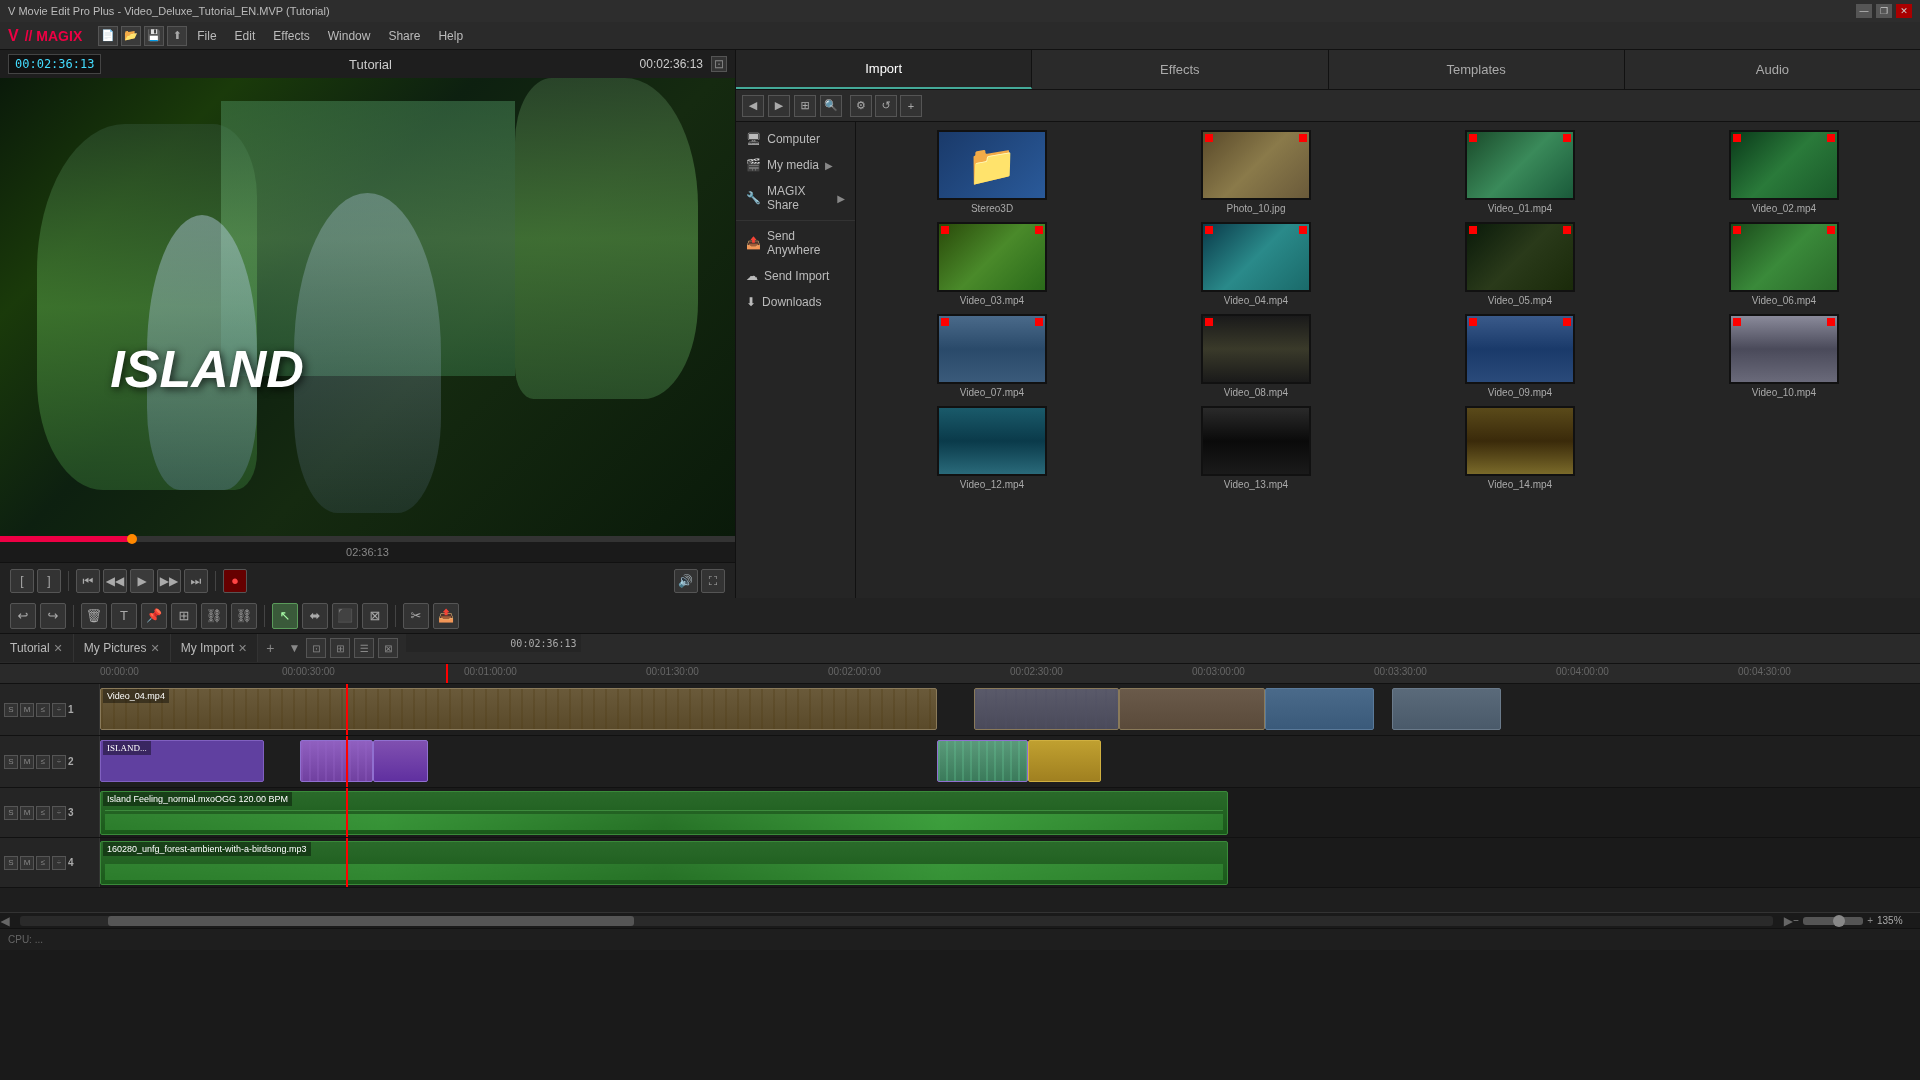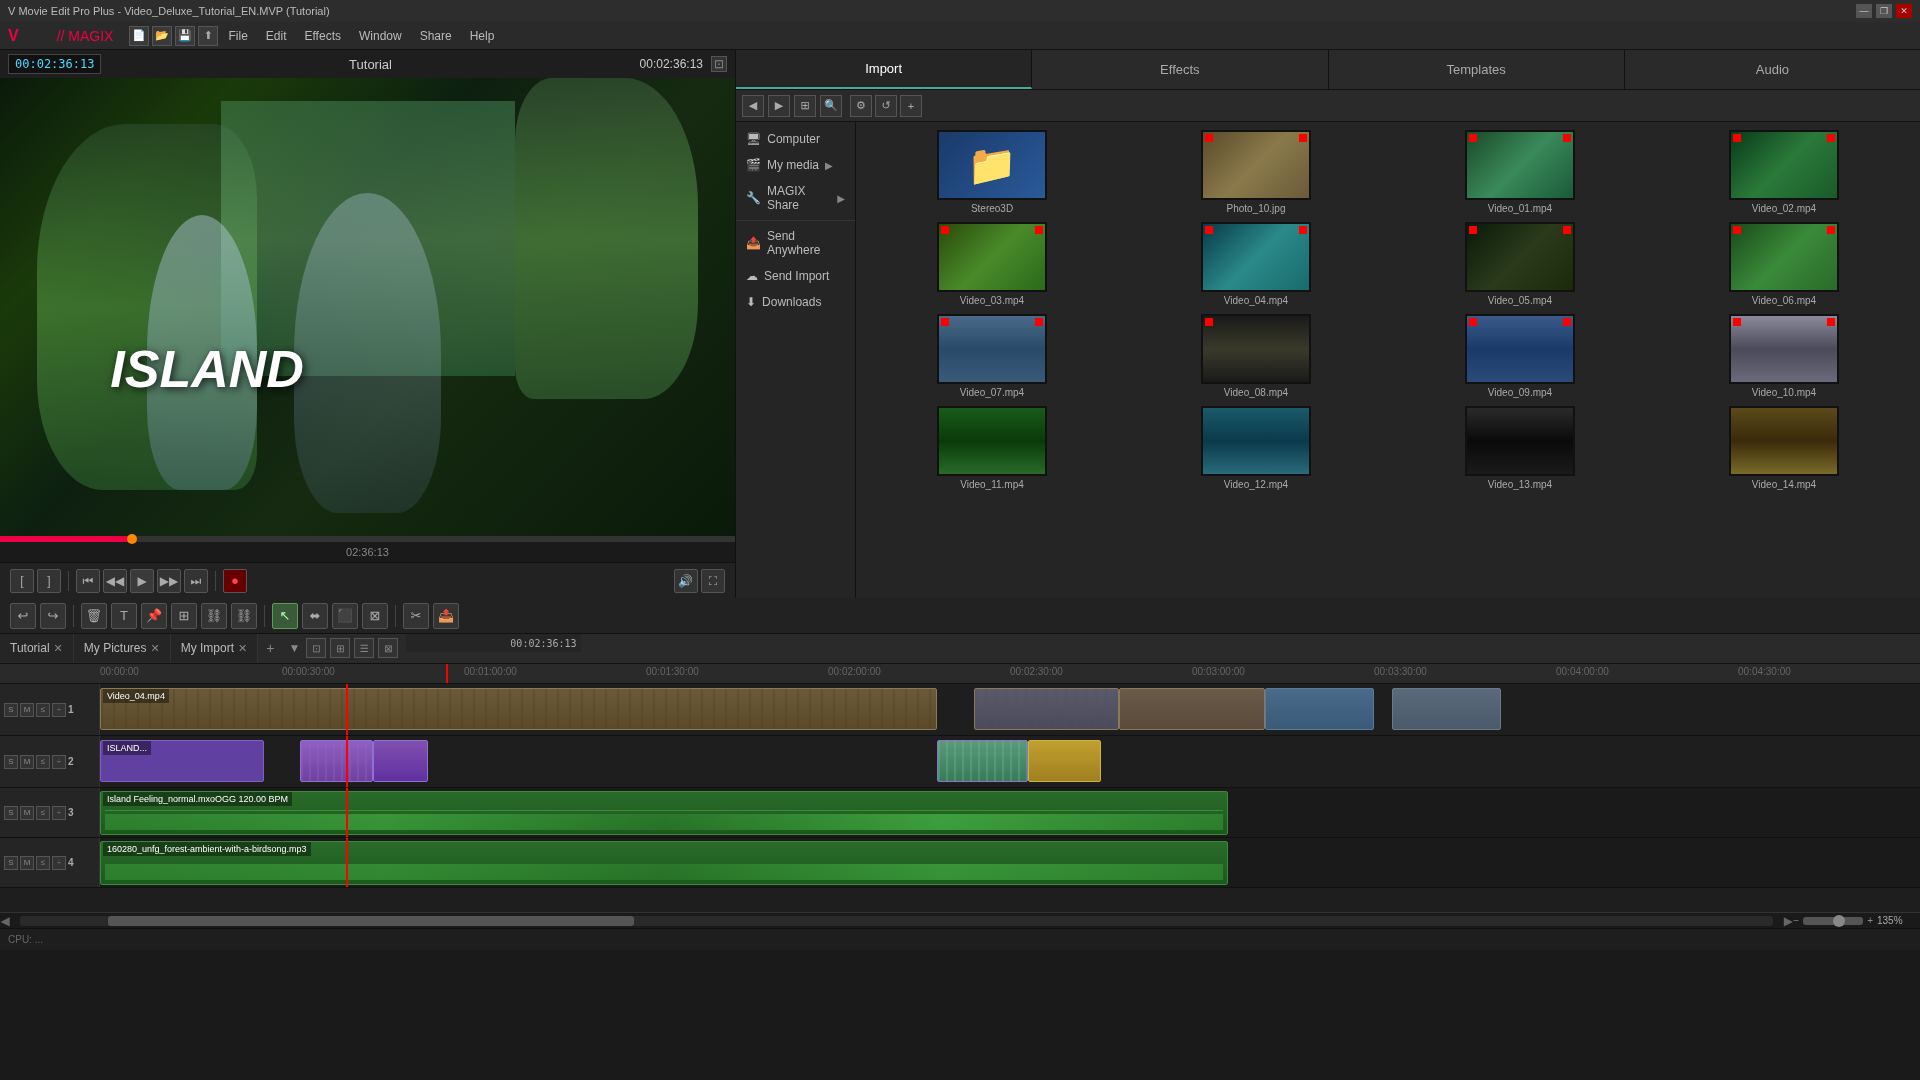--- a/index.html
+++ b/index.html
@@ -8,21 +8,21 @@
     
     #titlebar { height: 22px; background: #2d2d2d; display: flex; align-items: center; justify-content: space-between; padding: 0 8px; }
     #titlebar .title { font-size: 11px; color: #bbb; }
     #titlebar .win-controls { display: flex; gap: 4px; }
     #titlebar .win-btn { width: 16px; height: 14px; background: #555; border: none; color: #ccc; font-size: 9px; cursor: pointer; display: flex; align-items: center; justify-content: center; }
 
     
     #menubar { height: 28px; background: #2a2a2a; display: flex; align-items: center; padding: 0 8px; gap: 2px; border-bottom: 1px solid #111; }
     #menubar .logo { display: flex; align-items: center; gap: 6px; margin-right: 10px; }
     #menubar .logo-icon { color: #e04; font-weight: bold; font-size: 16px; }
-    #menubar .logo-text { color: #e04; font-weight: normal; font-size: 14px; margin-left: 32px; }
+    #menubar .logo-text { color: #e04; font-weight: bold; font-size: 14px; }
     #menubar .menu-item { padding: 2px 8px; color: #bbb; cursor: pointer; border-radius: 2px; font-size: 12px; }
     #menubar .toolbar-icons { display: flex; gap: 3px; margin-left: 4px; }
     #menubar .tb-icon { width: 20px; height: 20px; background: #3a3a3a; border: 1px solid #555; display: flex; align-items: center; justify-content: center; cursor: pointer; font-size: 11px; color: #aaa; }
 
     
     #main-area { display: flex; height: 548px; }
 
     
     #preview { flex: 0 0 735px; background: #000; position: relative; display: flex; flex-direction: column; }
     #preview-video { flex: 1; background: linear-gradient(180deg, #1a3a1a 0%, #2d5a1a 30%, #1a3a1a 60%, #0d1a0d 100%); position: relative; overflow: hidden; }
@@ -367,26 +367,20 @@
         </div>
         <div class="file-thumb">
           <div class="thumb-img" style="position:relative; background:linear-gradient(135deg,#3a3a3a,#6a6a6a);">
             <div class="red-dot"></div>
             <div class="red-dot-tr"></div>
             <div style="width:100%; height:100%; background:linear-gradient(180deg,#8a8a9a,#4a4a5a,#6a6a7a);"></div>
           </div>
           <div class="thumb-name">Video_10.mp4</div>
         </div>
 
-        <div class="file-thumb">
-          <div class="thumb-img" style="position:relative; background:linear-gradient(135deg,#0a2a0a,#1a5a1a);">
-            <div style="width:100%; height:100%; background:linear-gradient(180deg,#1a5a1a,#0a3a0a,#2a6a2a);"></div>
-          </div>
-          <div class="thumb-name">Video_11.mp4</div>
-        </div>
         <div class="file-thumb">
           <div class="thumb-img" style="position:relative; background:linear-gradient(135deg,#0a2a3a,#1a5a6a);">
             <div style="width:100%; height:100%; background:linear-gradient(180deg,#1a5a6a,#0a3a4a,#2a6a7a);"></div>
           </div>
           <div class="thumb-name">Video_12.mp4</div>
         </div>
         <div class="file-thumb">
           <div class="thumb-img" style="position:relative; background:linear-gradient(135deg,#1a1a1a,#3a3a3a);">
             <div style="width:100%; height:100%; background:linear-gradient(180deg,#2a2a2a,#0a0a0a,#1a1a1a);"></div>
           </div>
@@ -503,21 +497,21 @@
     </div>
 
     <div class="tl-track">
       <div class="tl-track-label">
         <span class="track-btn">S</span>
         <span class="track-btn">M</span>
         <span class="track-btn">≤</span>
         <span class="track-btn">÷</span>
         <span class="track-num">2</span>
       </div>
-      <div class="tl-track-content" style="position:relative;">
+      <div class="tl-track-content" style="position:relative;font-family:Liberation Serif, serif;">
         <div style="position:absolute; left:13.5%; top:0; width:2px; height:100%; background:#f00; z-index:5;"></div>
 
         <div class="clip clip-island" style="left:0%; width:9%; top:4px; height:42px;">
           <div class="clip-label">ISLAND...</div>
         </div>
 
         <div class="clip clip-purple" style="left:11%; width:4%; top:4px; height:42px; background:linear-gradient(180deg,#9060c0,#7040a0);">
           <div style="width:100%; height:100%; background:repeating-linear-gradient(90deg,rgba(150,100,200,0.3) 0px,rgba(150,100,200,0.3) 2px,transparent 2px,transparent 8px);"></div>
         </div>
         <div class="clip clip-purple" style="left:15%; width:3%; top:4px; height:42px; background:linear-gradient(180deg,#8050b0,#6030a0);">

